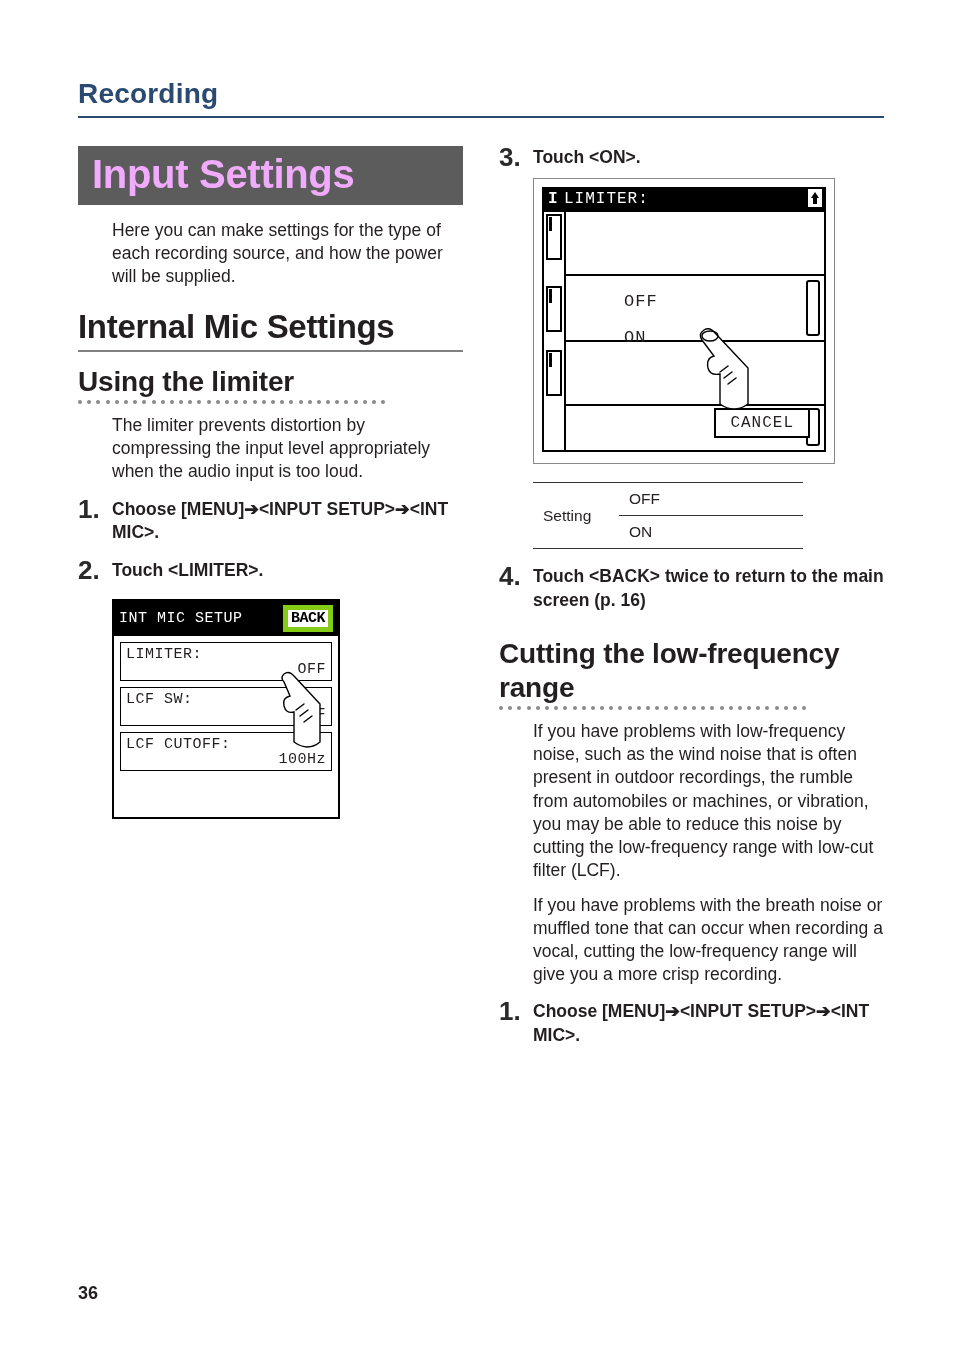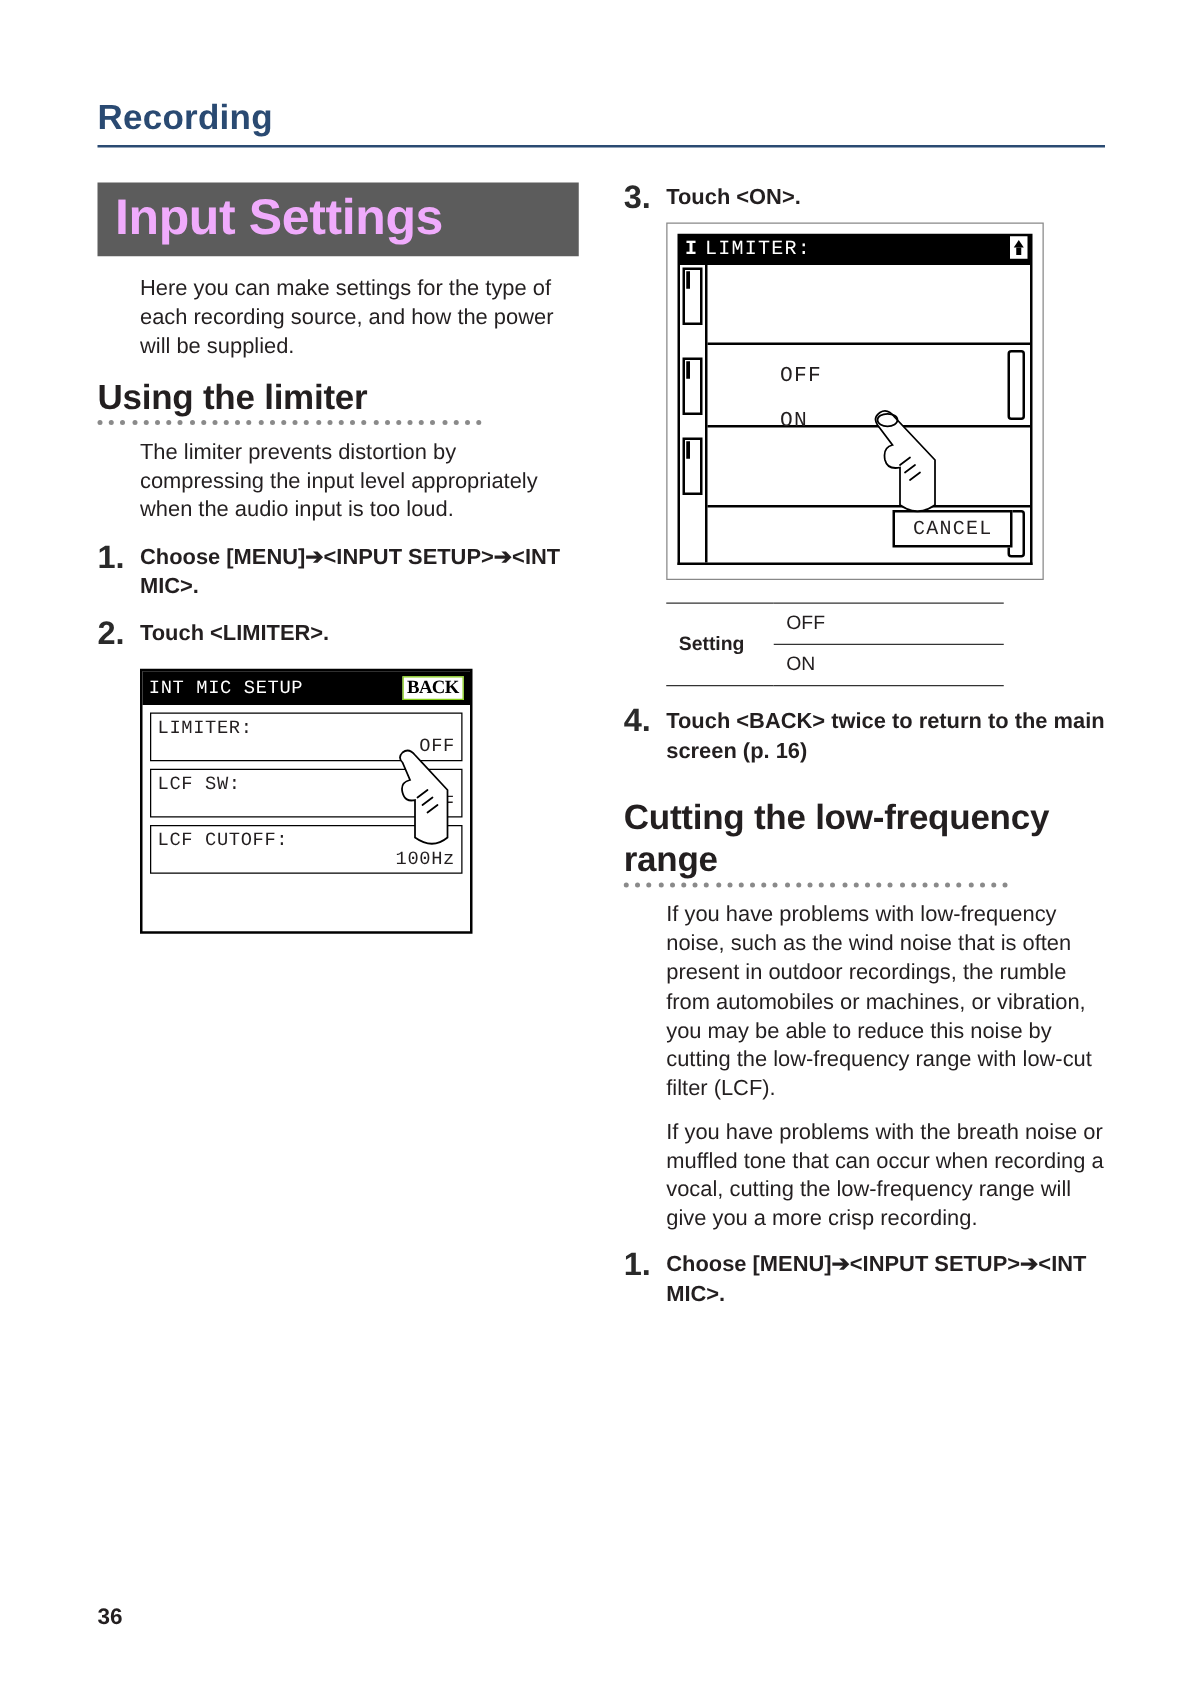--- a/index.html
+++ b/index.html
@@ -16,24 +16,24 @@
   .dots { display: flex; gap: 5.2px; margin-bottom: 10px; }
   .dots i { width: 4px; height: 4px; background: #8a8a8a; border-radius: 50%; display: block; }
   .body { font-size: 17.5px; line-height: 1.32; margin-left: 34px; margin-bottom: 12px; }
   .step { display: flex; align-items: flex-start; margin-top: 14px; margin-bottom: 6px; }
   .step-num { font-size: 26px; font-weight: 800; color: #2a2a2a; width: 34px; flex: 0 0 34px; line-height: 1; position: relative; top: -2px; }
   .step-num::after { content: "."; }
   .step-text { font-size: 17.5px; font-weight: 700; line-height: 1.35; }
   .figure { margin: 14px 0 14px 34px; }
   .lcd { border: 2.5px solid #000; background: #fff; font-family: "OCR A Std", "Courier New", monospace; letter-spacing: 0.5px; }
   
-  .fig1 { width: 266px; }
+  .fig1 { width: 228px; }
   .fig1-top { display: flex; justify-content: space-between; align-items: center; background: #000; padding: 4px 5px; }
   .fig1-title { color: #fff; font-size: 15px; }
-  .fig1-back { background: #fff; color: #000; font-weight: 900; font-family: Liberation Serif, serif; padding: 0 3px; font-size: 15px; border: 1px solid #84cc16; letter-spacing: -0.5px; }
+  .fig1-back { background: #fff; color: #000; font-weight: 900; font-family: Liberation Mono, monospace; padding: 0 3px; font-size: 15px; border: 5px solid #84cc16; letter-spacing: -0.5px; }
   .fig1-body { padding: 6px 6px 40px 6px; position: relative; }
   .fig1-row { border: 1.5px solid #000; padding: 3px 5px 2px 5px; margin-bottom: 6px; position: relative; }
   .fig1-label { font-size: 15px; display: block; }
   .fig1-val { font-size: 15px; display: block; text-align: right; margin-top: -2px; }
   .hand { position: absolute; }
   .hand svg { display: block; }
   
   .fig2-wrap { width: 302px; margin-left: 34px; border: 1.5px solid #888; padding: 8px; margin-top: 6px; margin-bottom: 18px; }
   .fig2 { position: relative; height: 268px; }
   .fig2-top { background: #000; color: #fff; font-size: 16px; padding: 3px 6px 4px 22px; font-family: "OCR A Std","Courier New",monospace; letter-spacing: 1px; position: relative; }
@@ -50,41 +50,42 @@
   .fig2-leftcol .b3 { top: 138px; }
   .fig2-choice { position:absolute; left:80px; font-size:17px; font-family:"OCR A Std","Courier New",monospace; letter-spacing:1px; }
   .fig2-off { top: 80px; }
   .fig2-on  { top: 116px; }
   .fig2-cancel { position:absolute; right:14px; bottom:12px; border:2px solid #000; padding: 4px 14px; font-size:16px; font-family:"OCR A Std","Courier New",monospace; letter-spacing:1px; background:#fff; }
   .fig2-rule { position:absolute; left:22px; right:0; height:2px; background:#000; }
   .fig2-knob { position:absolute; right:4px; width:14px; border:2px solid #000; border-radius:3px; }
   
   .tbl { margin-left: 34px; border-collapse: collapse; font-size: 15.5px; width: 270px; margin-bottom: 16px; }
   .tbl td { border-top: 1px solid #333; border-bottom: 1px solid #333; padding: 7px 10px; }
-  .tbl .lab { font-weight: 700; width: 86px; }
+  .tbl .lab { font-weight: 400; width: 86px; }
   .page-num { position: absolute; bottom: 50px; left: 78px; font-weight: 700; font-size: 18px; }
 </style>
 </head>
 <body>
 
 <div class="page">
 
   <div class="breadcrumb">Recording</div>
   <hr class="breadcrumb-rule">
 
   <div class="columns">
 
     <div class="col">
 
       <div class="h1-box">
         <span>Input Settings</span>
       </div>
 
       <p class="body">Here you can make settings for the type of each recording source, and how the power will be supplied.</p>
 
+      <div class="h2">Internal Mic Settings</div>
 
       <div class="h3">Using the limiter</div>
       <div class="dots">
           <i></i>
           <i></i>
           <i></i>
           <i></i>
           <i></i>
           <i></i>
           <i></i>

